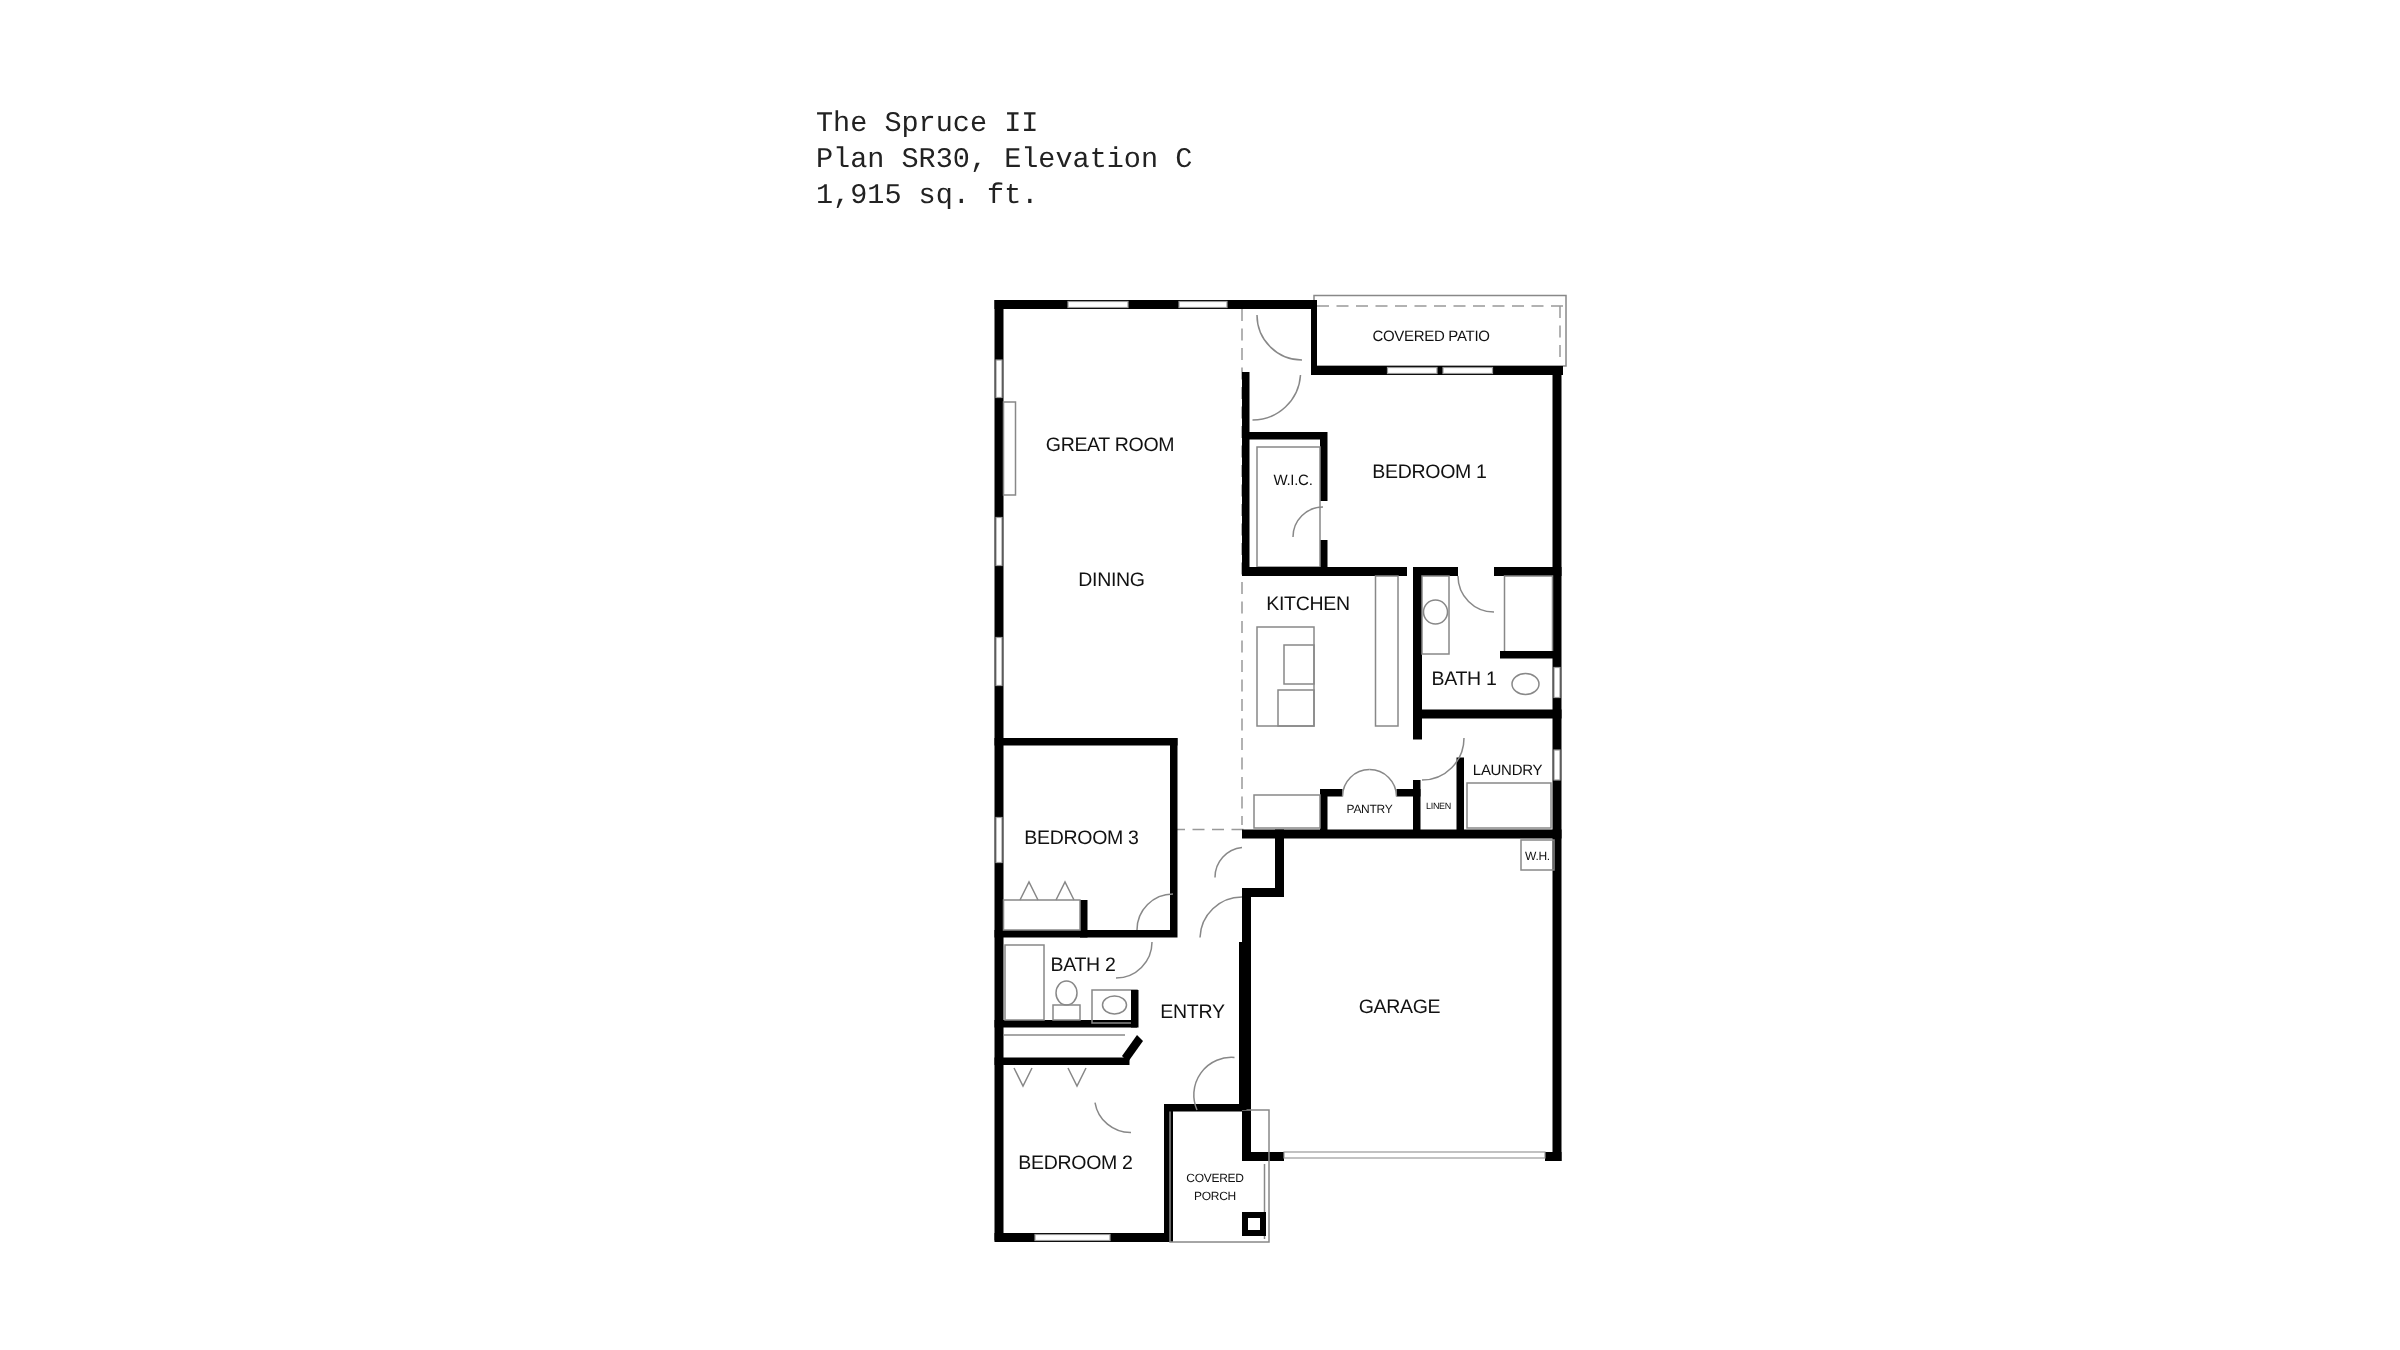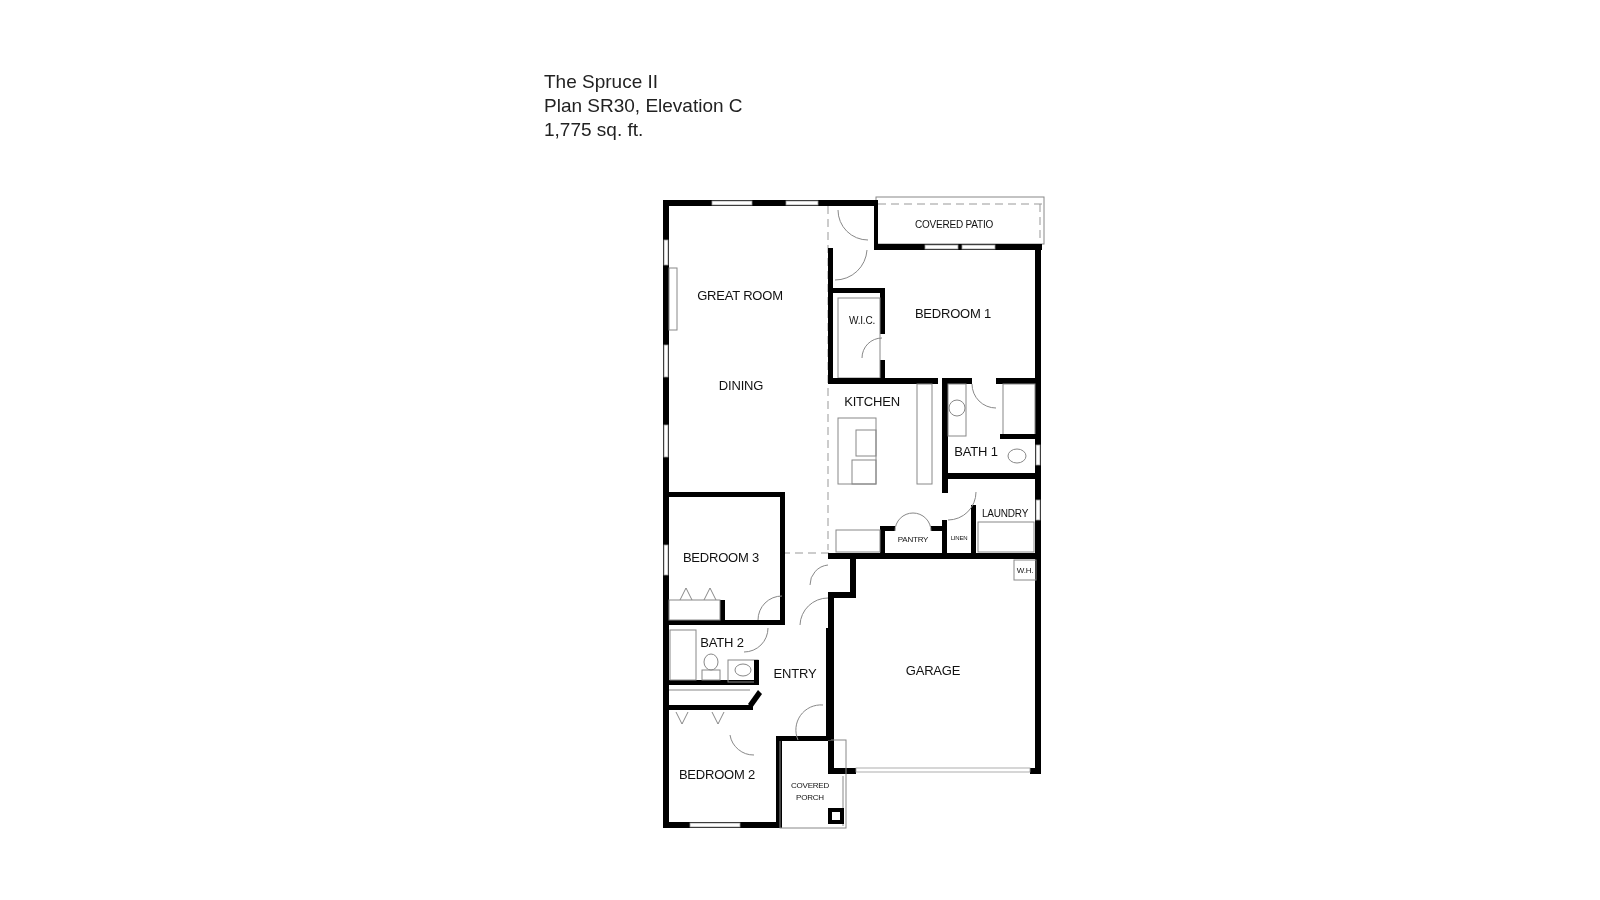--- a/index.html
+++ b/index.html
@@ -1,34 +1,34 @@
 <!DOCTYPE html>
 <html><head>
 <meta charset="utf-8">
 <style>
   html, body { margin: 0; padding: 0; background: #ffffff; }
   body { width: 1600px; height: 900px; position: relative; overflow: hidden; font-family: "Liberation Sans", "DejaVu Sans", sans-serif; color: #1a1a1a; }
-  .title-block { position: absolute; left: 544px; top: 70px; font-size: 19px; line-height: 24px; color: #222; }
+  .title-block { position: absolute; left: 544px; top: 70px; font-size: 19px; line-height: 24px; color: #222; font-family: Liberation Mono, monospace; }
   .title-block div { white-space: nowrap; }
   svg.plan { position: absolute; left: 0; top: 0; }
   .room-label { font-family: "Liberation Sans", "DejaVu Sans", sans-serif; font-size: 13px; fill: #111; text-anchor: middle; dominant-baseline: middle; letter-spacing: -0.2px; }
   .room-label.small { font-size: 10px; }
   .room-label.tiny { font-size: 8px; }
   .wall { fill: #000; }
   .thin { stroke: #888; stroke-width: 1; fill: none; }
   .dash { stroke: #999; stroke-width: 1; fill: none; stroke-dasharray: 8 5; }
   .win { fill: #fff; stroke: #999; stroke-width: 0.8; }
 </style>
 </head>
 <body>
 
 <div class="title-block">
   <div>The Spruce II</div>
   <div>Plan SR30, Elevation C</div>
-  <div>1,775 sq. ft.</div>
+  <div>1,915 sq. ft.</div>
 </div>
 
 <svg class="plan" width="1600" height="900" viewBox="0 0 1600 900">
 
   <g>
     <rect x="876" y="197" width="168" height="47" class="thin"></rect>
     <line x1="878" y1="204" x2="1042" y2="204" class="dash"></line>
     <line x1="1040" y1="204" x2="1040" y2="242" class="dash"></line>
   </g>
 

